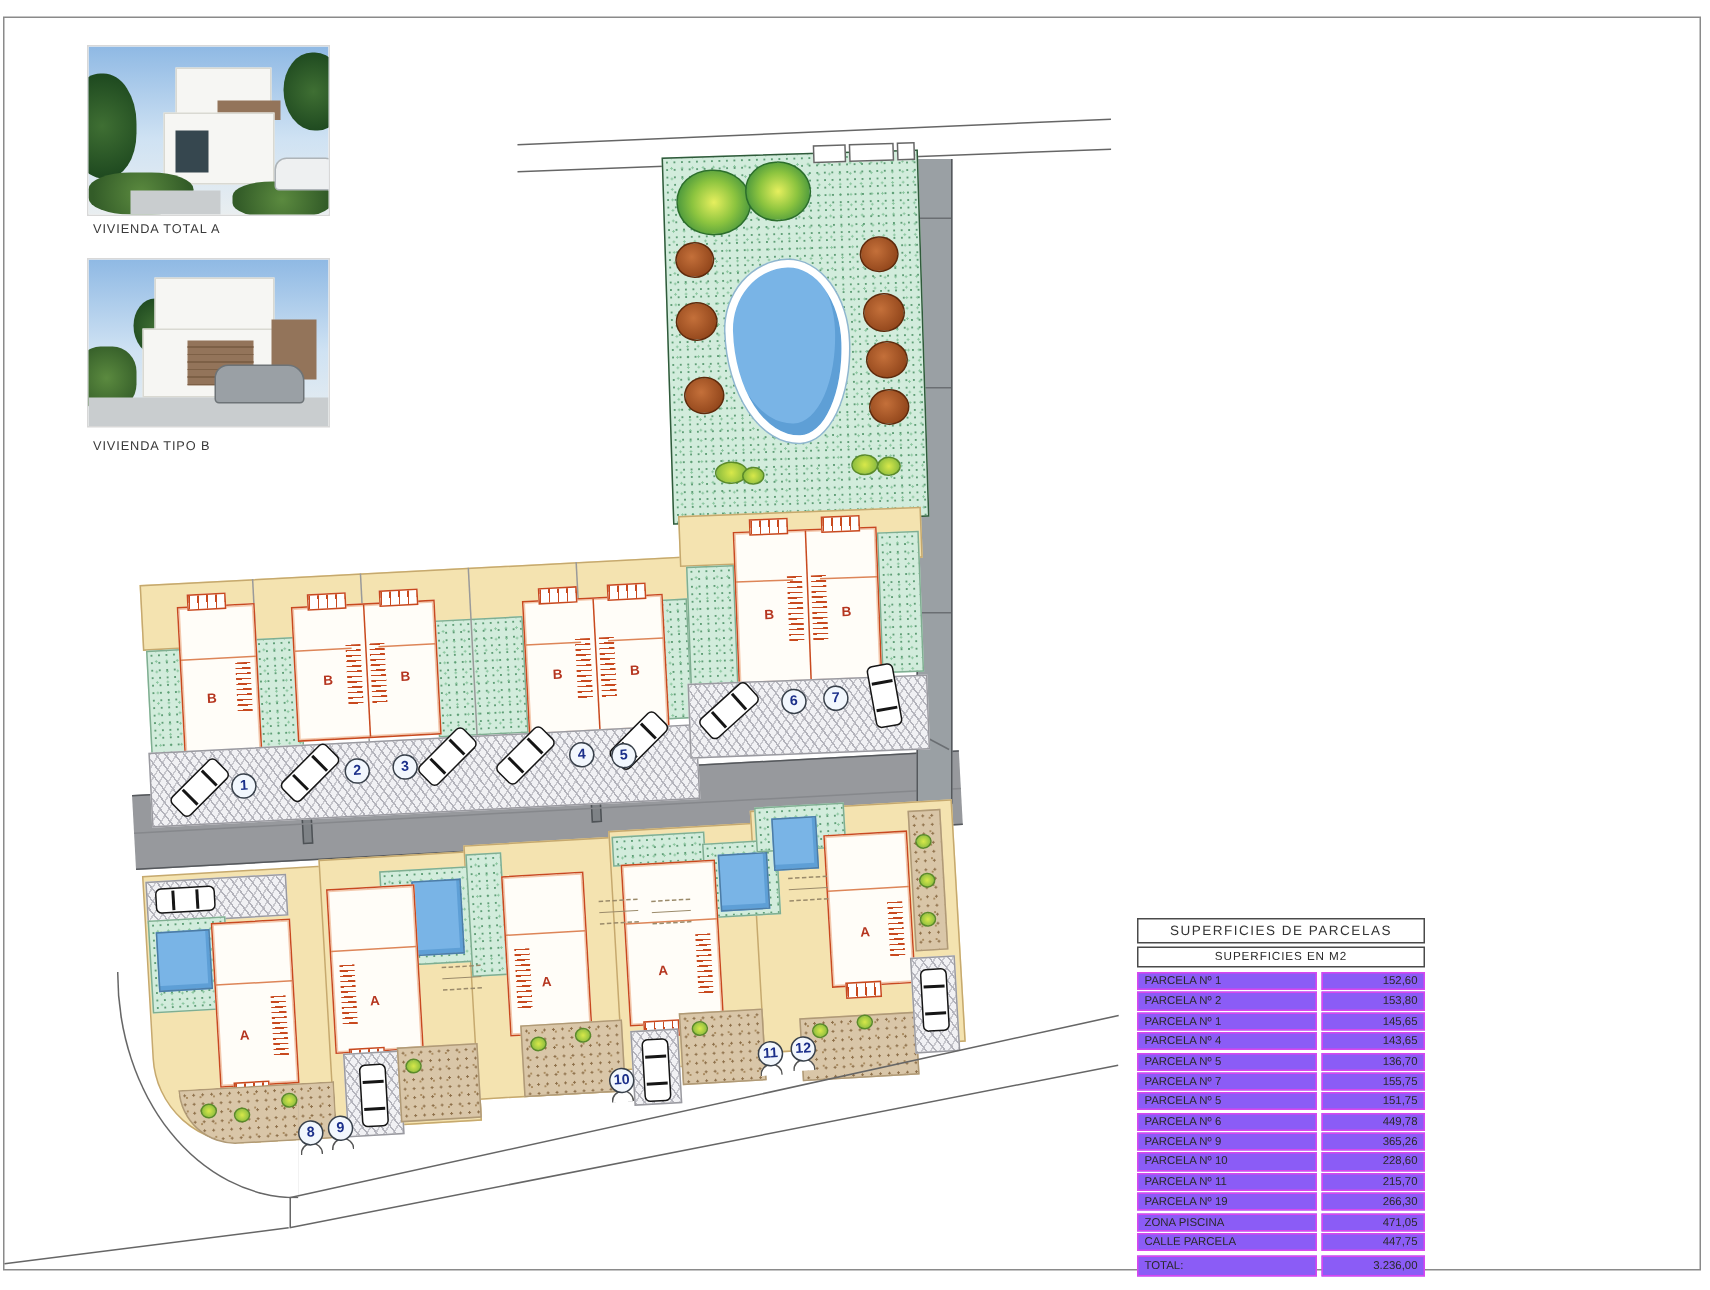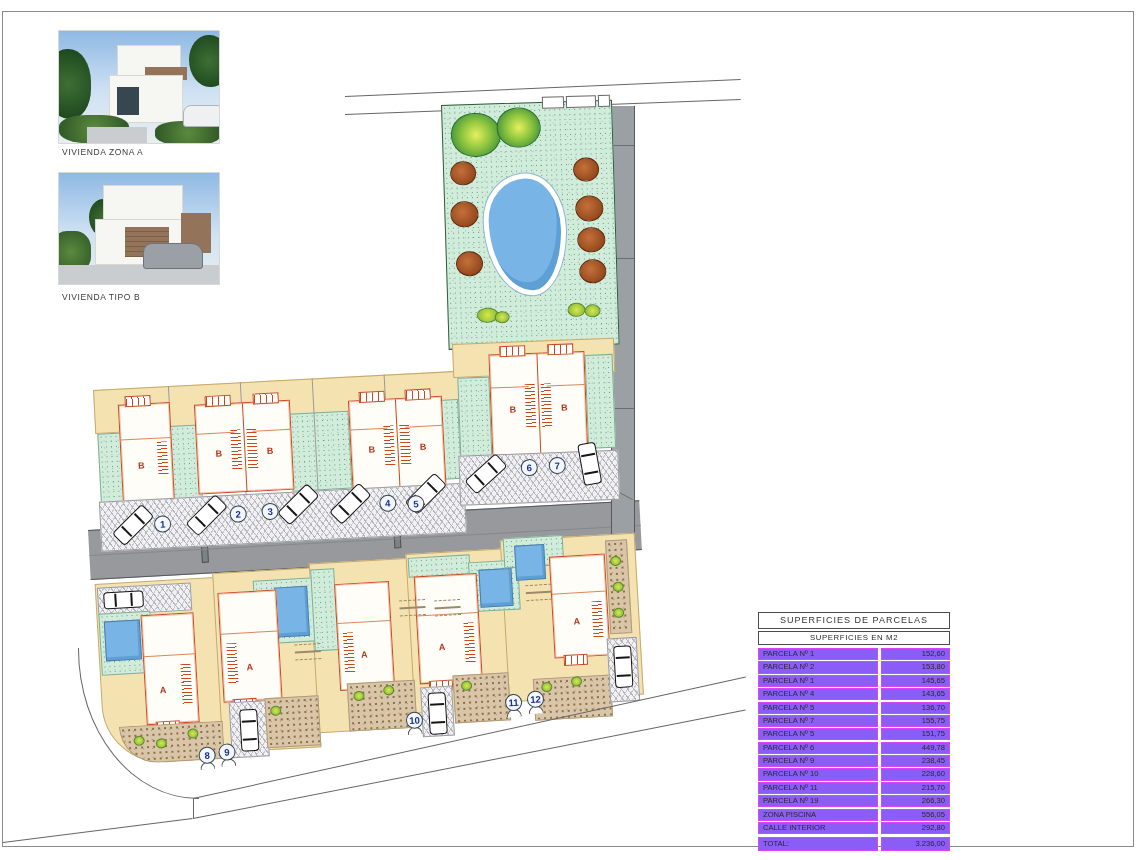--- a/index.html
+++ b/index.html
@@ -90,21 +90,21 @@
     <div class="palm" style="right:-10px;top:4px;width:40px;height:52px;"></div>
     <div class="white" style="left:58px;top:14px;width:62px;height:34px;"></div>
     <div class="wood" style="left:86px;top:36px;width:42px;height:13px;"></div>
     <div class="white" style="left:50px;top:44px;width:72px;height:46px;"></div>
     <div class="glass" style="left:58px;top:56px;width:22px;height:28px;"></div>
     <div class="hedge" style="left:0px;top:84px;width:70px;height:28px;"></div>
     <div class="hedge" style="left:96px;top:90px;width:66px;height:24px;"></div>
     <div class="ground" style="left:28px;top:96px;width:60px;height:16px;"></div>
     <div class="carw" style="left:124px;top:74px;width:42px;height:20px;"></div>
   </div>
-  <div class="photo-label" style="left:62px;top:147px;">VIVIENDA ZONA A</div>
+  <div class="photo-label" style="left:62px;top:147px;">VIVIENDA TOTAL A</div>
 
   <div class="photo" style="left:58px;top:172px;height:111px;">
     <div class="sky"></div>
     <div class="palm" style="left:30px;top:26px;width:30px;height:38px;"></div>
     <div class="white" style="left:44px;top:12px;width:78px;height:40px;"></div>
     <div class="white" style="left:36px;top:46px;width:92px;height:44px;"></div>
     <div class="wood" style="left:66px;top:54px;width:44px;height:30px;background-image:repeating-linear-gradient(0deg,#7d6046 0 1px,transparent 1px 5px);"></div>
     <div class="wood" style="left:122px;top:40px;width:30px;height:40px;"></div>
     <div class="hedge" style="left:-8px;top:58px;width:40px;height:42px;"></div>
     <div class="ground" style="left:0px;top:92px;width:160px;height:20px;"></div>
@@ -363,46 +363,46 @@
       <div class="t-cell value">151,75</div>
     </div>
 
     <div class="t-row">
       <div class="t-cell label">PARCELA Nº 6</div>
       <div class="t-cell value">449,78</div>
     </div>
 
     <div class="t-row">
       <div class="t-cell label">PARCELA Nº 9</div>
-      <div class="t-cell value">238,45</div>
+      <div class="t-cell value">365,26</div>
     </div>
 
     <div class="t-row">
       <div class="t-cell label">PARCELA Nº 10</div>
       <div class="t-cell value">228,60</div>
     </div>
 
     <div class="t-row">
       <div class="t-cell label">PARCELA Nº 11</div>
       <div class="t-cell value">215,70</div>
     </div>
 
     <div class="t-row">
       <div class="t-cell label">PARCELA Nº 19</div>
       <div class="t-cell value">266,30</div>
     </div>
 
     <div class="t-row">
       <div class="t-cell label">ZONA PISCINA</div>
-      <div class="t-cell value">556,05</div>
-    </div>
-
-    <div class="t-row">
-      <div class="t-cell label">CALLE INTERIOR</div>
-      <div class="t-cell value">292,80</div>
+      <div class="t-cell value">471,05</div>
+    </div>
+
+    <div class="t-row">
+      <div class="t-cell label">CALLE PARCELA</div>
+      <div class="t-cell value">447,75</div>
     </div>
   </div>
     <div class="t-total">
       <div class="t-cell label">TOTAL:</div>
       <div class="t-cell value">3.236,00</div>
     </div>
   </div>
 
 </div>
 

